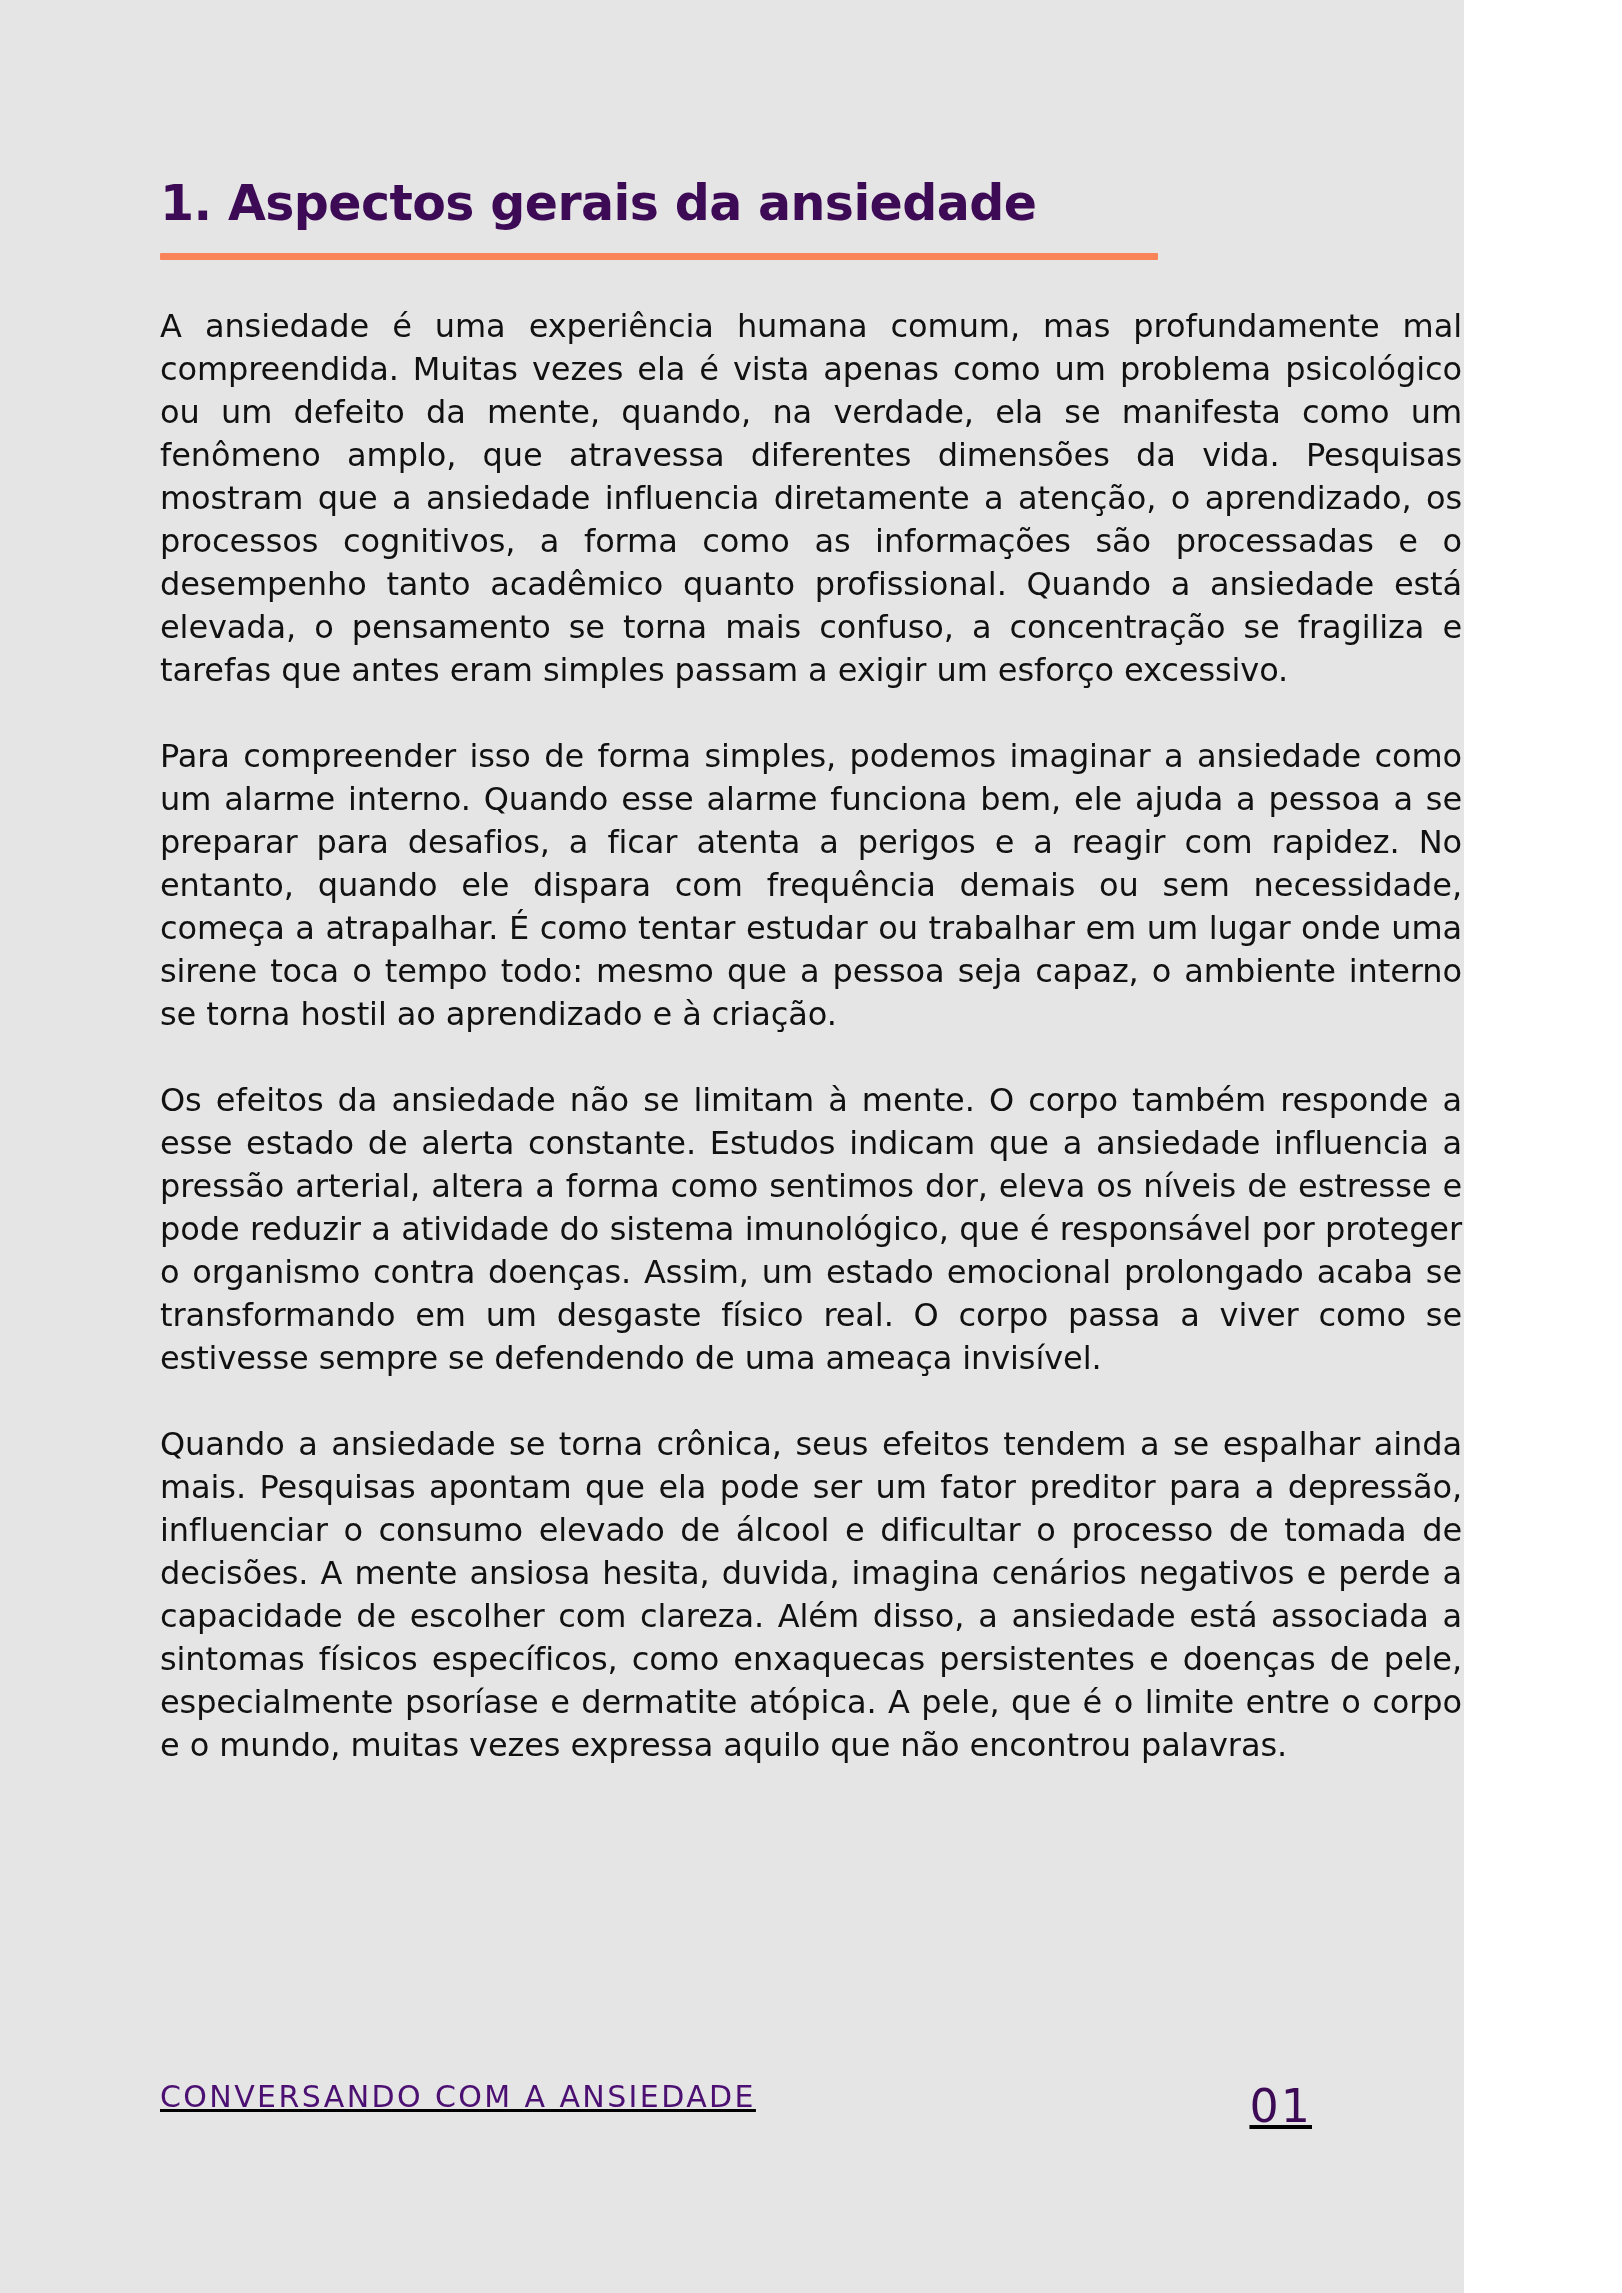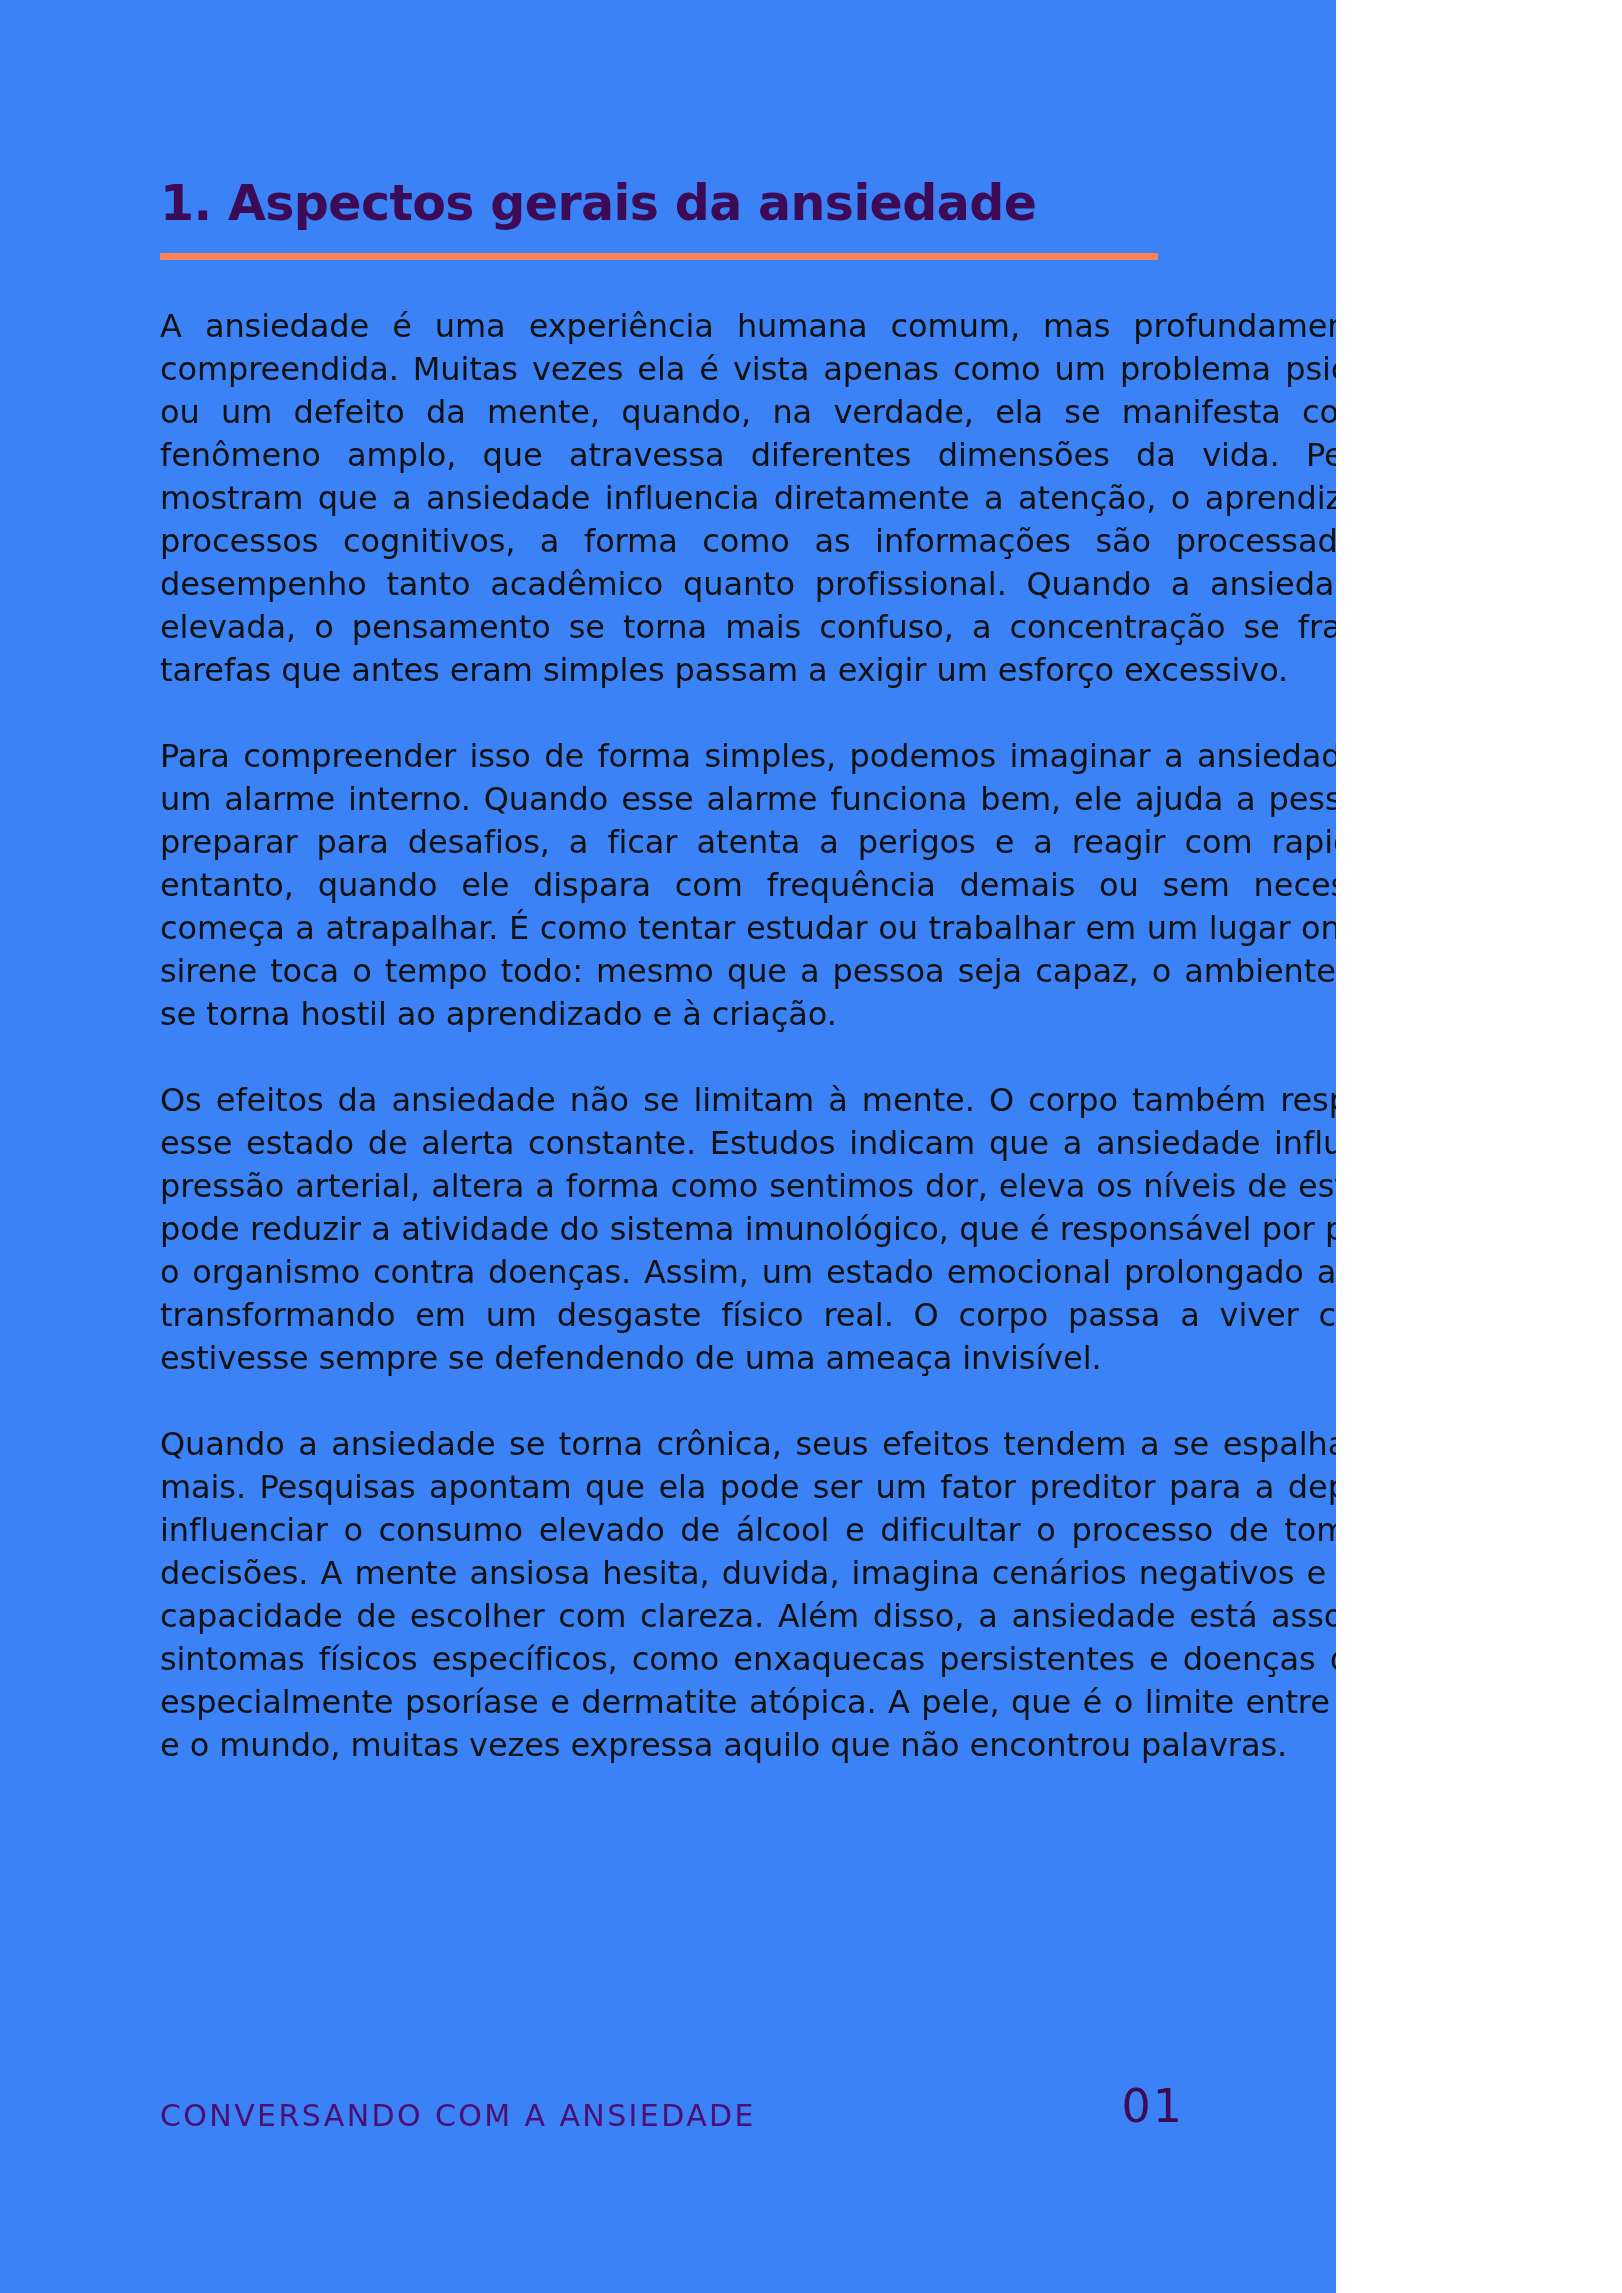--- a/index.html
+++ b/index.html
@@ -4,23 +4,23 @@
 <title>Conversando com a Ansiedade</title>
 <style>
   html, body {
     margin: 0;
     padding: 0;
     background: #ffffff;
   }
 
   .page {
     position: relative;
-    width: 1336px;
+    width: 1464px;
     height: 2294px;
-    background: #3b82f6;
+    background: #e5e5e5;
     box-sizing: border-box;
     overflow: hidden;
     font-family: "Liberation Sans", sans-serif;
   }
 
   
   .content {
     position: absolute;
     left: 160px;
     top: 0;
@@ -70,22 +70,23 @@
     margin-bottom: 1px;
   }
 
   
   .page-footer {
     position: absolute;
     left: 160px;
     right: 152px;
     bottom: 161px;
     display: flex;
-    align-items: flex-end;
+    align-items: flex-start;
     justify-content: space-between;
+    text-decoration: underline;
   }
 
   .footer-title {
     font-family: "DejaVu Sans", "Liberation Sans", sans-serif;
     font-size: 30px;
     font-weight: normal;
     letter-spacing: 2.4px;
     color: #4B1072;
     text-transform: uppercase;
     white-space: nowrap;

